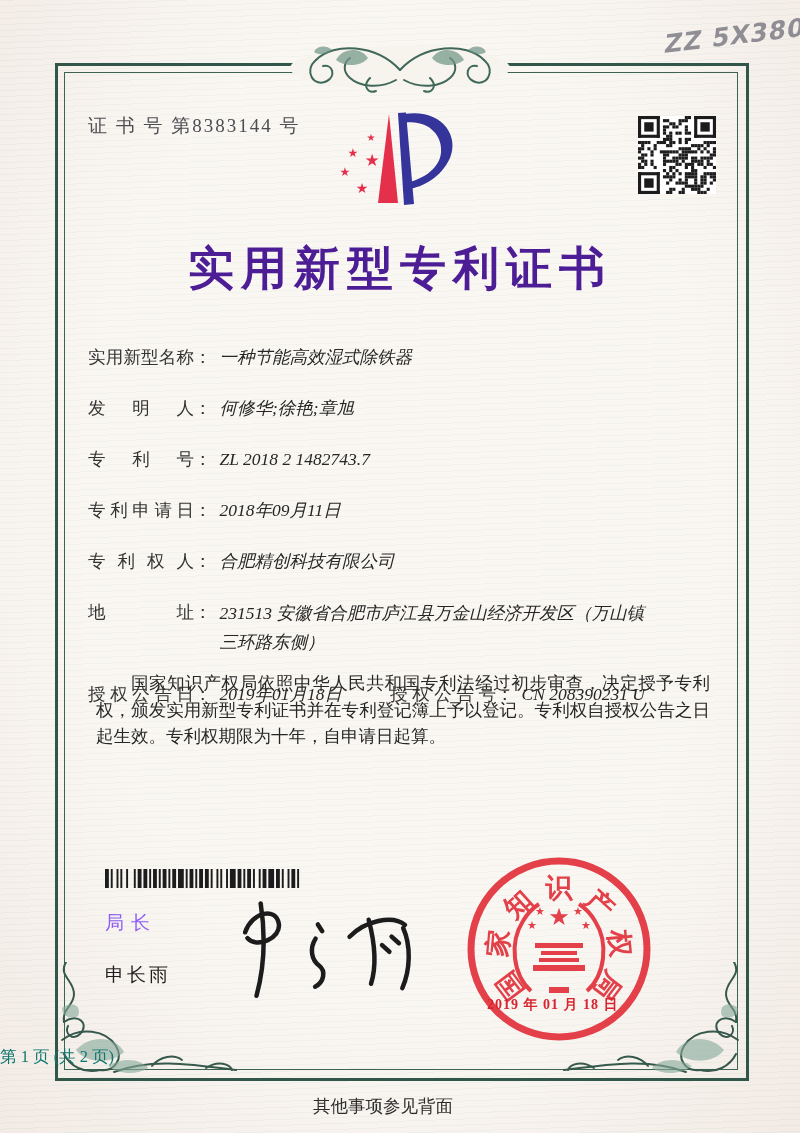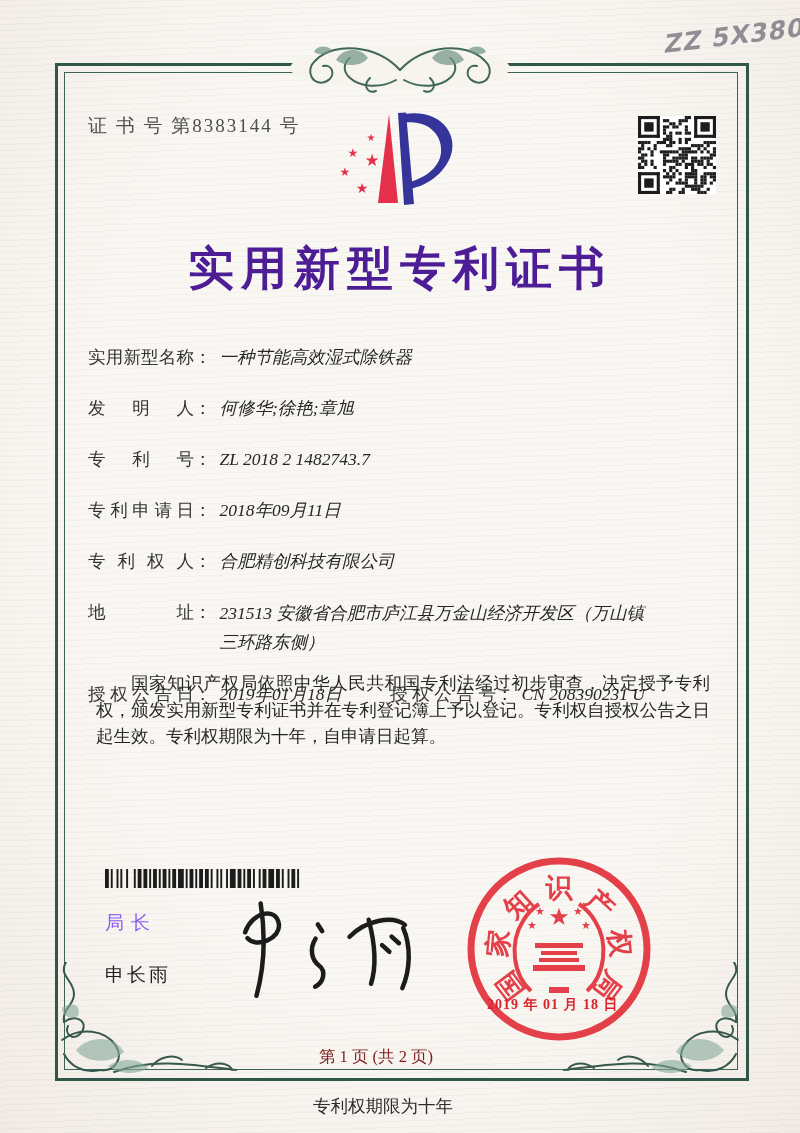--- a/index.html
+++ b/index.html
@@ -46,21 +46,21 @@
   .barcode{position:absolute;left:105px;top:869px;z-index:3;}
   .director-title{position:absolute;left:105px;top:910px;z-index:3;
     font-family:Liberation Sans, sans-serif;font-size:19px;letter-spacing:7px;color:#8b5cf6;}
   .director-name{position:absolute;left:105px;top:962px;z-index:3;
     font-family:"Liberation Sans","DejaVu Sans",sans-serif;font-size:19px;letter-spacing:3px;color:#1e1e1e;}
   .signature{position:absolute;left:222px;top:890px;z-index:4;}
   .seal{position:absolute;left:461px;top:851px;z-index:3;opacity:.93;}
   .seal text{font-family:"Liberation Serif","DejaVu Serif",serif;}
   .seal-date{position:absolute;left:487px;top:996px;z-index:4;
     font-size:14px;font-weight:600;color:#d8242e;letter-spacing:1px;white-space:nowrap;text-align:center;}
-  .page-footer{position:absolute;left:0;right:48px;top:1046px;z-index:3;text-align:center;font-size:16.5px;color:#7f1d1d;}
+  .page-footer{position:absolute;left:0;right:48px;top:1046px;z-index:3;font-size:16.5px;color:#0f766e;}
   .back-note{position:absolute;left:0;right:34px;top:1094px;z-index:3;text-align:center;font-size:17.5px;color:#2c2c2c;}
 </style>
 </head>
 <body>
 
 <div class="paper">
 
   <div class="pencil-note">ZZ 5X3805</div>
 
   <div class="frame-outer"></div>
@@ -482,15 +482,15 @@
       <rect x="72" y="114" width="52" height="6"></rect>
       <rect x="88" y="136" width="20" height="6"></rect>
       <path d="M70,140 C52,124 48,92 62,70 C66,63 72,57 78,53" fill="none" stroke="#e2333d" stroke-width="4"></path>
       <path d="M126,140 C144,124 148,92 134,70 C130,63 124,57 118,53" fill="none" stroke="#e2333d" stroke-width="4"></path>
     </g>
   </svg>
 
   <div class="seal-date">2019 年 01 月 18 日</div>
 
   <div class="page-footer">第 1 页 (共 2 页)</div>
-  <div class="back-note">专利权期限为十年</div>
+  <div class="back-note">其他事项参见背面</div>
 
 </div>
 
 </body></html>

